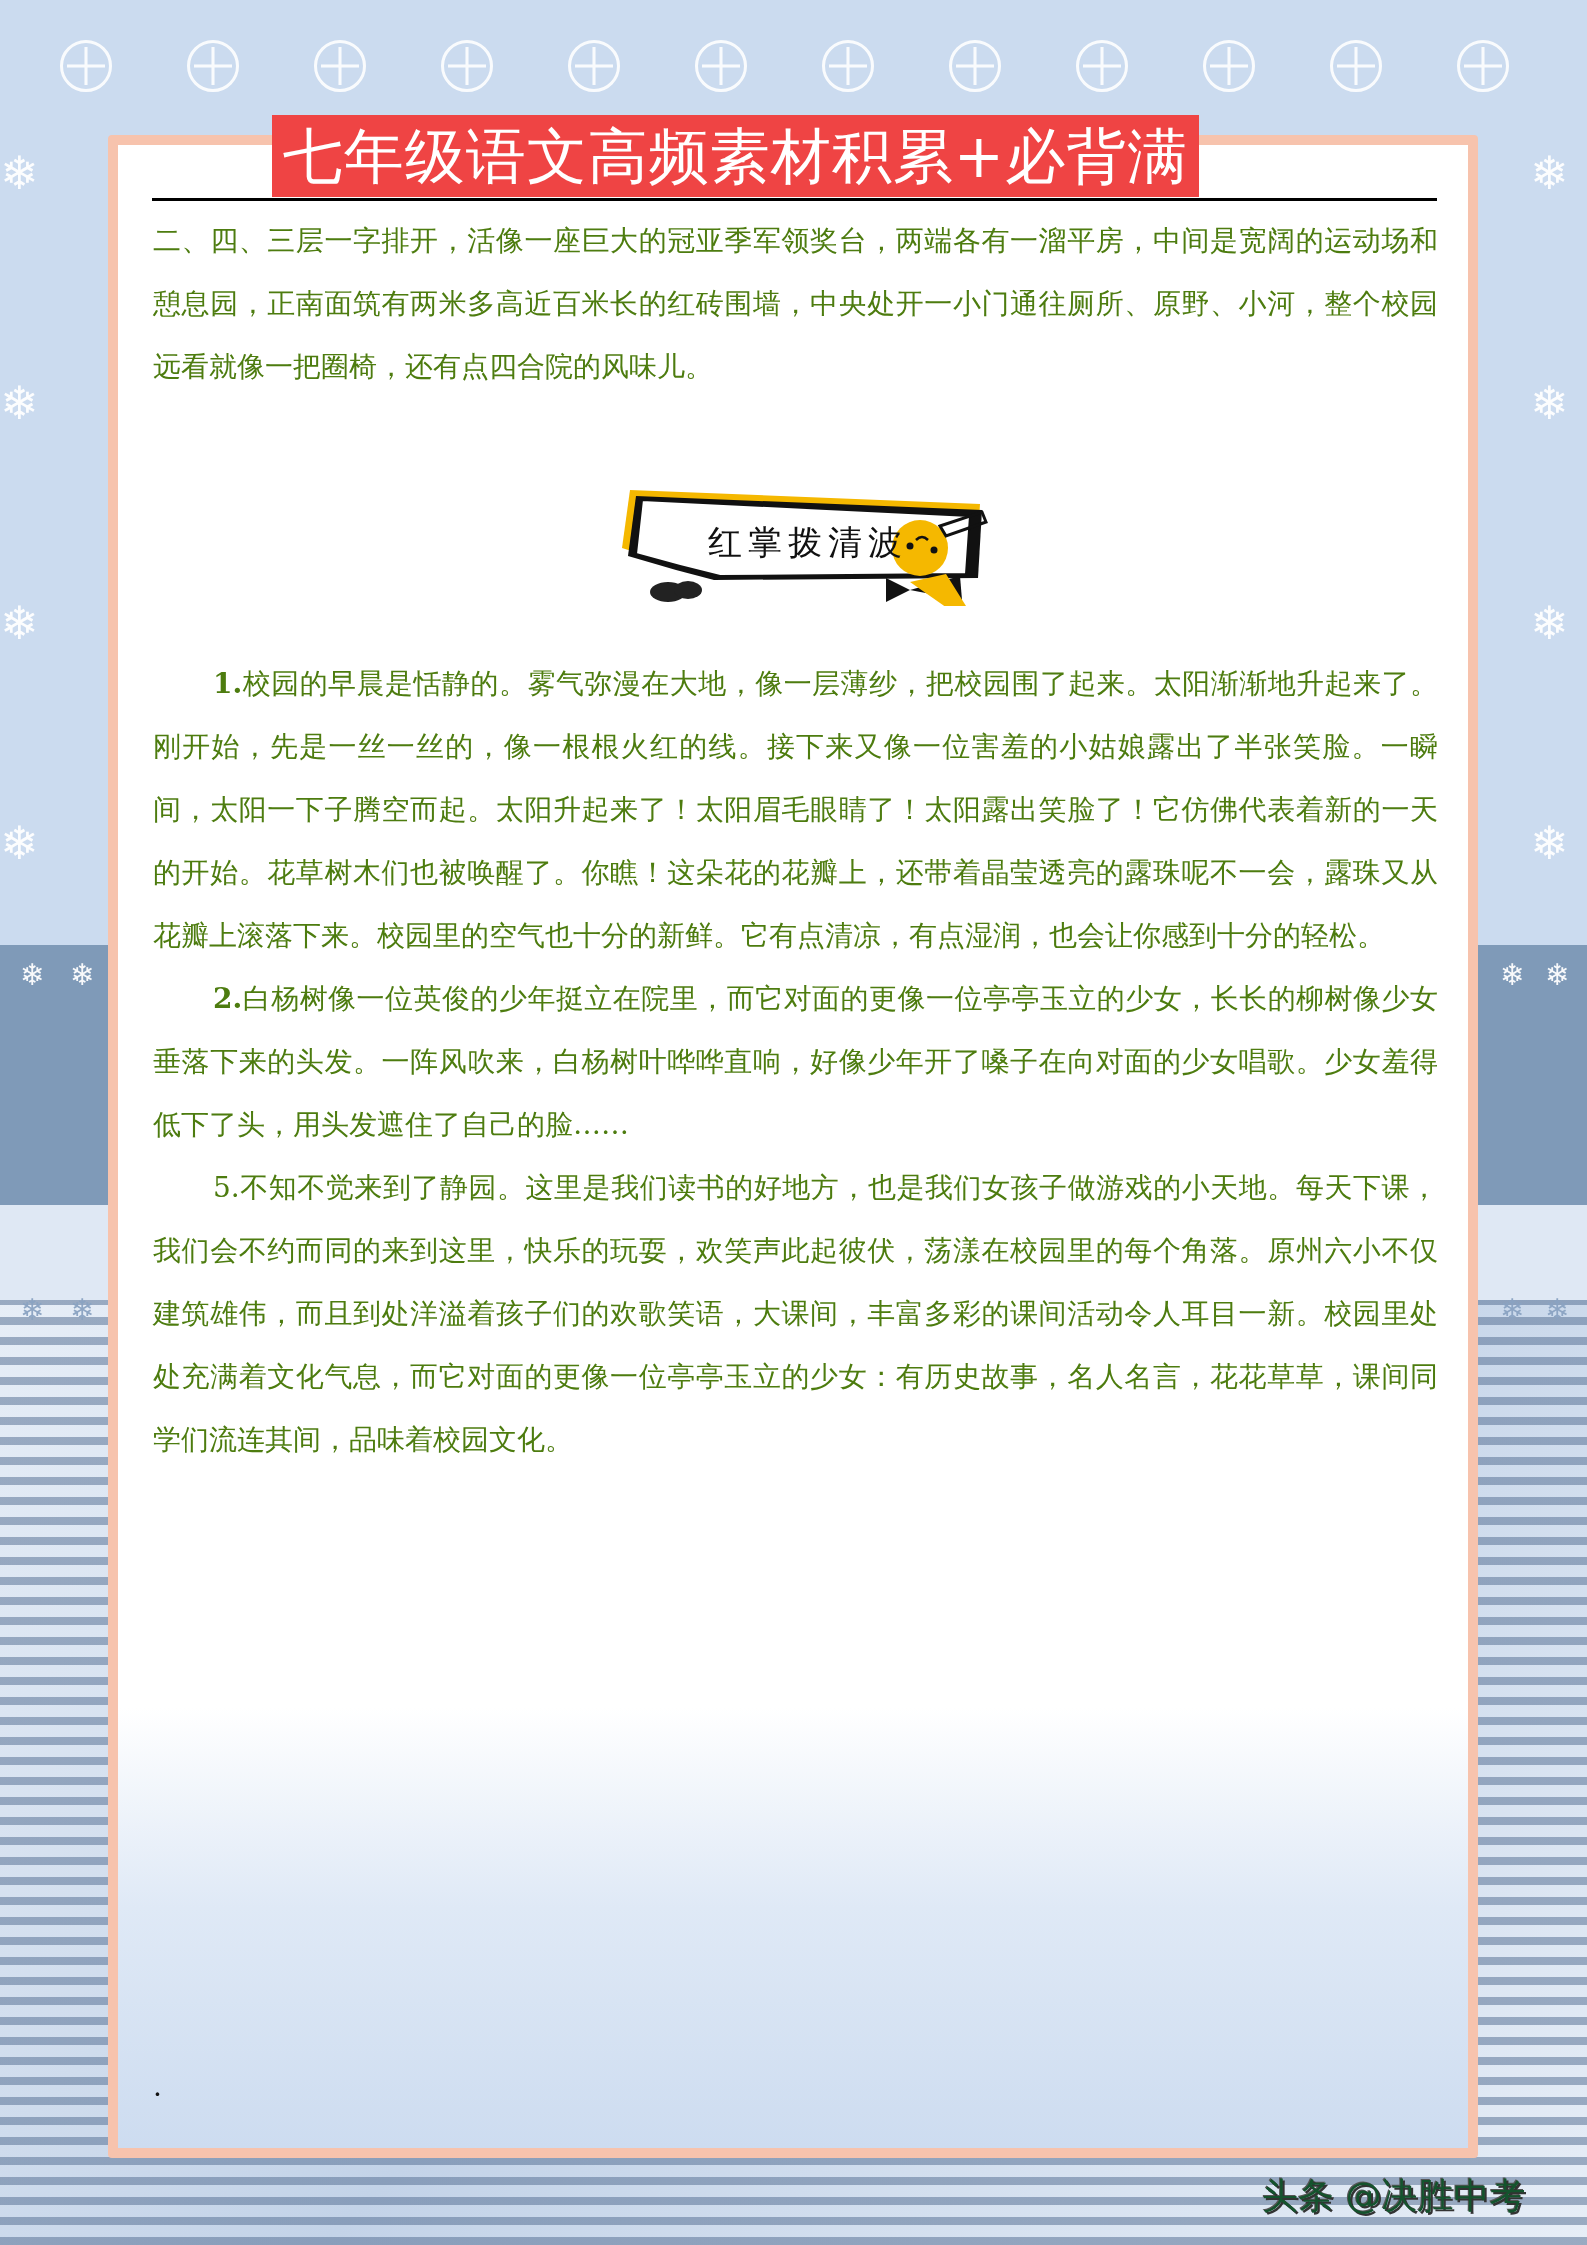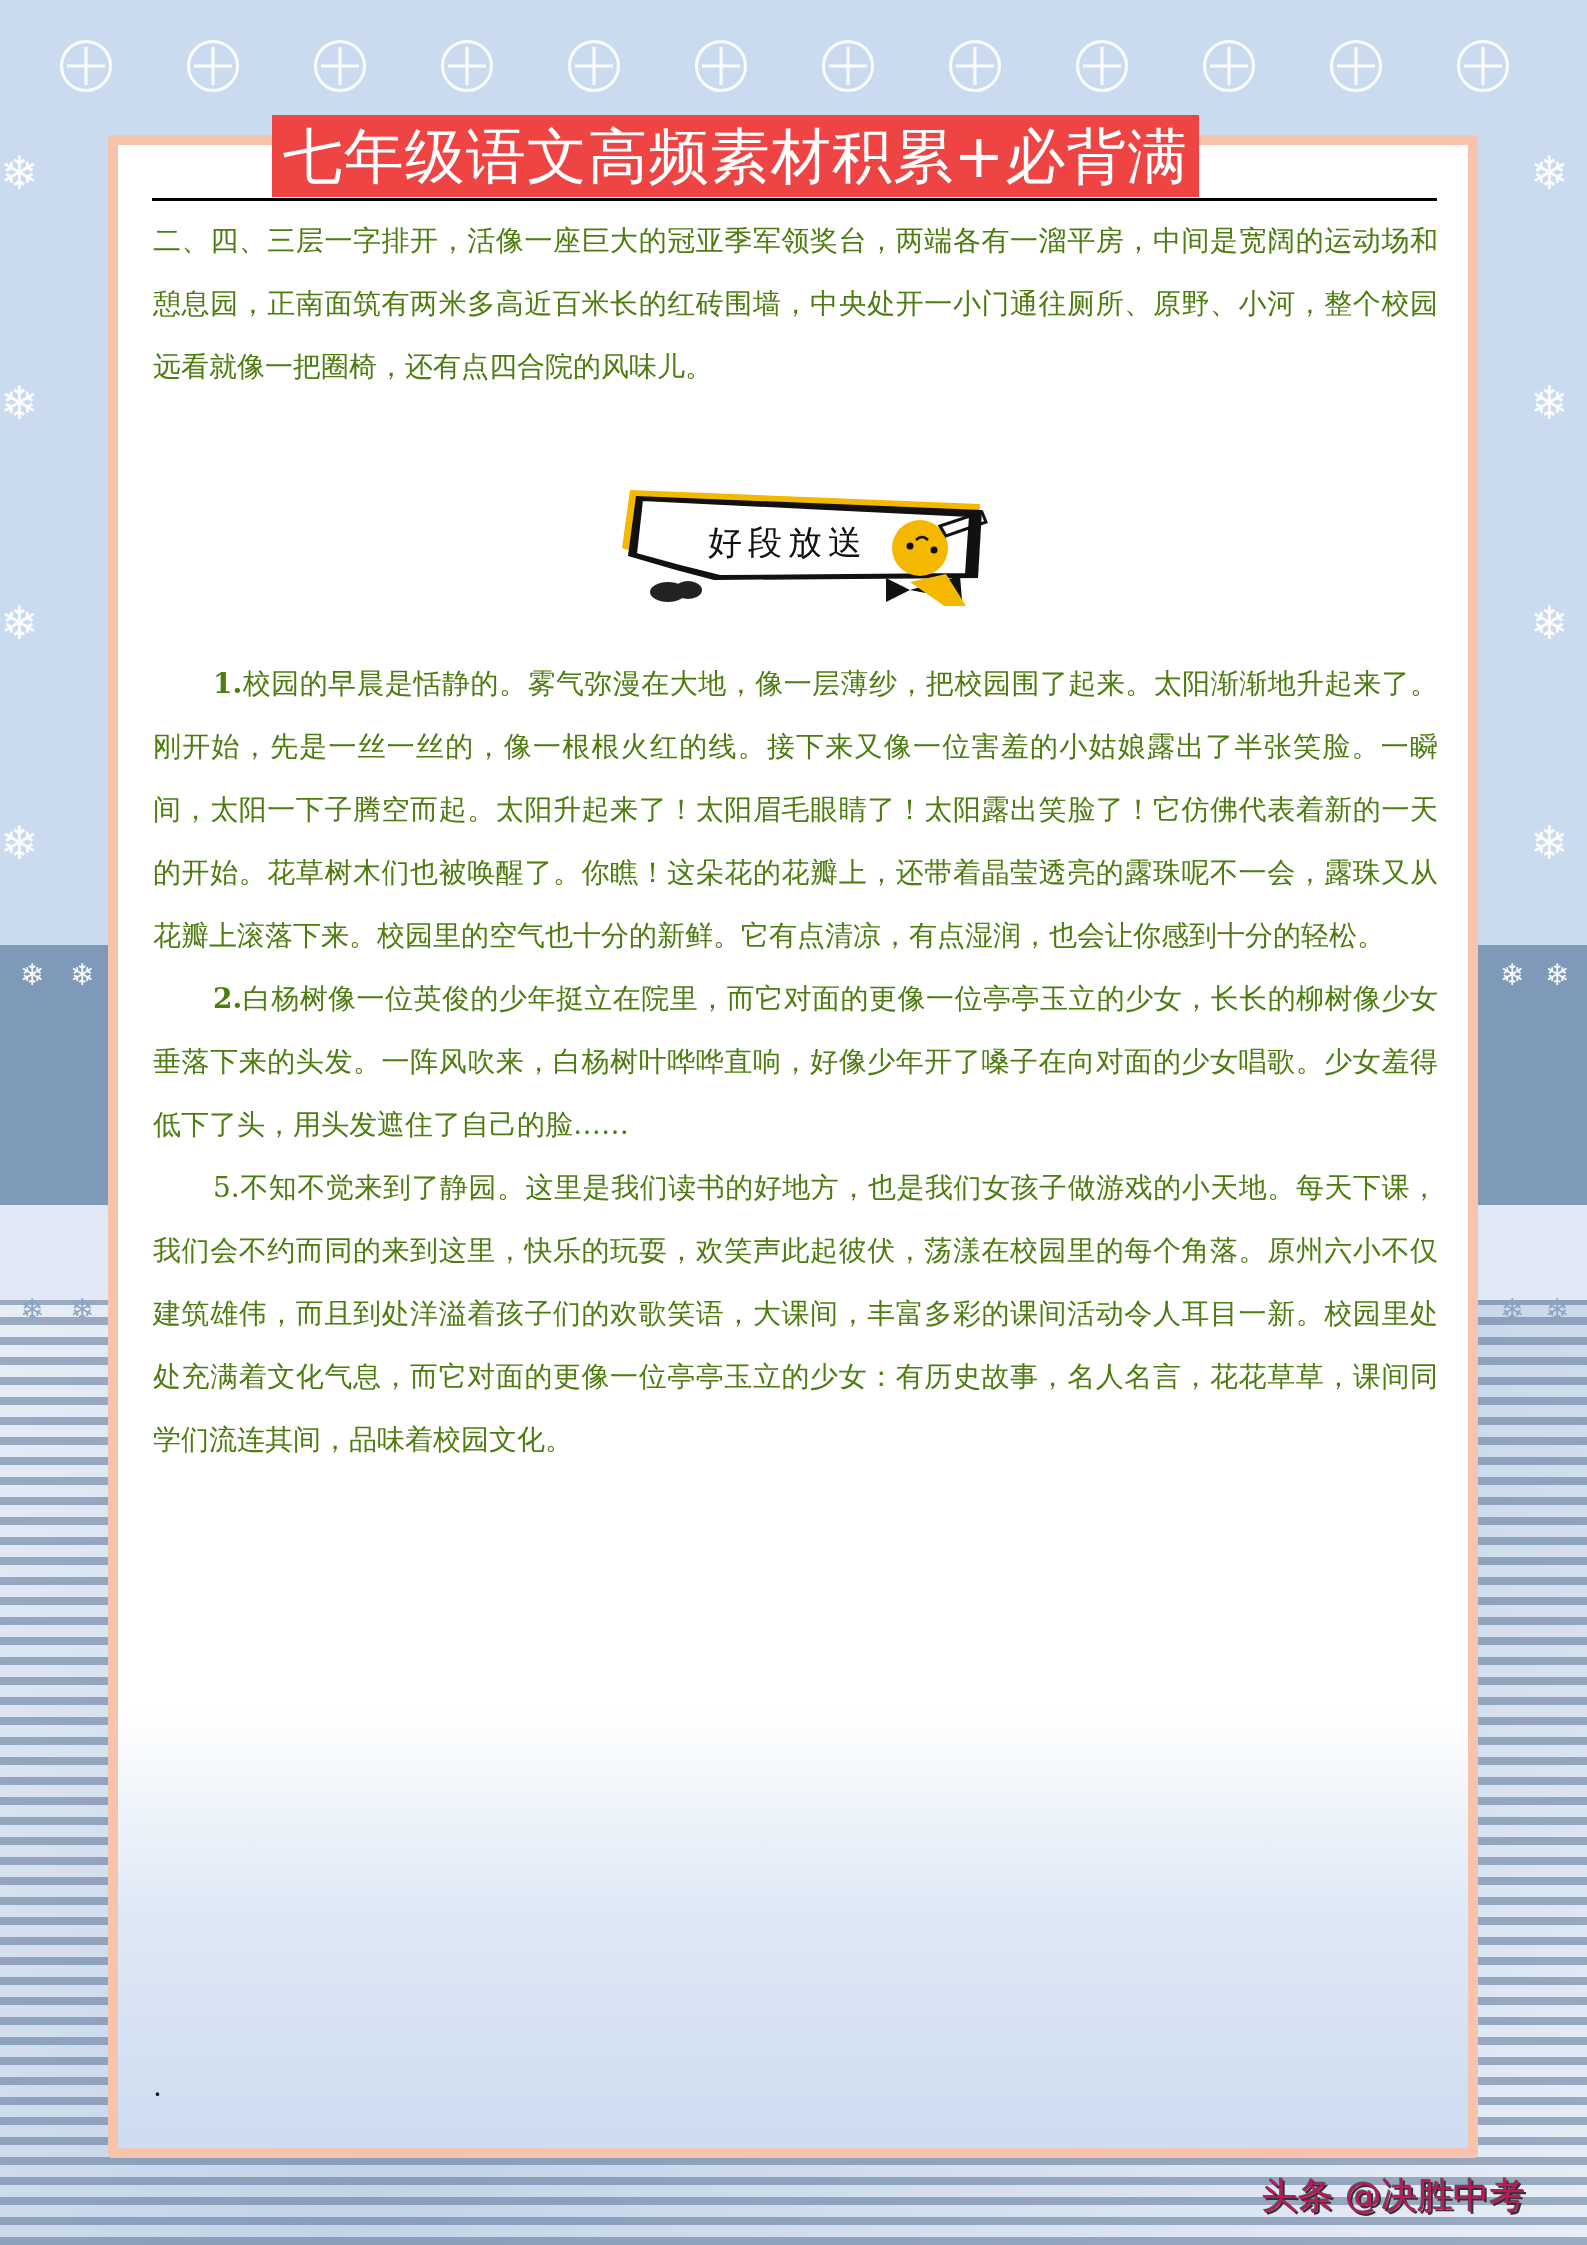--- a/index.html
+++ b/index.html
@@ -54,21 +54,21 @@
 
   .badge {
     position: absolute; left: 610px; top: 478px; width: 380px; height: 128px;
   }
   .badge-label {
     position: absolute; left: 98px; top: 42px; font-size: 34px; color: #111; letter-spacing: 6px;
     font-family: "DejaVu Sans", sans-serif;
   }
 
   .watermark {
-    position: absolute; left: 1262px; top: 2172px; font-size: 36px; color: #be185d;
+    position: absolute; left: 1262px; top: 2172px; font-size: 36px; color: #14532d;
     font-family: "DejaVu Sans", sans-serif;
     text-shadow: 2px 2px 0 #333, -1px -1px 0 #555;
   }
   .stray-dot { position: absolute; left: 153px; top: 2070px; font-size: 28px; color: #111; }
 </style>
 </head>
 <body>
 
 <div class="bg-top"></div>
 <div class="bg-mid"></div>
@@ -123,21 +123,21 @@
     <ellipse cx="78" cy="112" rx="14" ry="9" fill="#222"></ellipse>
     <circle cx="310" cy="70" r="28" fill="#f5b800"></circle>
     <circle cx="300" cy="68" r="3.5" fill="#111"></circle>
     <circle cx="324" cy="72" r="3.5" fill="#111"></circle>
     <path d="M306 62 Q312 56 318 62" stroke="#111" stroke-width="2.5" fill="none"></path>
     <path d="M330 48 L372 34 L376 44 L336 58 Z" fill="none" stroke="#111" stroke-width="3"></path>
     <path d="M276 100 L300 112 L276 124 Z" fill="#111"></path>
     <path d="M300 112 L350 98 L352 122 Z" fill="#111"></path>
     <path d="M300 104 L336 96 L356 128 L340 132 Z" fill="#f5b800"></path>
   </svg>
-  <div class="badge-label">好段放送</div>
+  <div class="badge-label">红掌拨清波</div>
 </div>
 
 <div class="text-block" style="top:652px">
   <p class="para indent"><b>1.</b><span>校园的早晨是恬静的。雾气弥漫在大地，像一层薄纱，把校园围了起来。太阳渐渐地升起来了。刚开始，先是一丝一丝的，像一根根火红的线。接下来又像一位害羞的小姑娘露出了半张笑脸。一瞬间，太阳一下子腾空而起。太阳升起来了！太阳眉毛眼睛了！太阳露出笑脸了！它仿佛代表着新的一天的开始。花草树木们也被唤醒了。你瞧！这朵花的花瓣上，还带着晶莹透亮的露珠呢不一会，露珠又从花瓣上滚落下来。校园里的空气也十分的新鲜。它有点清凉，有点湿润，也会让你感到十分的轻松。</span></p>
   <p class="para indent"><b>2.</b><span>白杨树像一位英俊的少年挺立在院里，而它对面的更像一位亭亭玉立的少女，长长的柳树像少女垂落下来的头发。一阵风吹来，白杨树叶哗哗直响，好像少年开了嗓子在向对面的少女唱歌。少女羞得低下了头，用头发遮住了自己的脸……</span></p>
   <p class="para indent"><span>5.</span><span>不知不觉来到了静园。这里是我们读书的好地方，也是我们女孩子做游戏的小天地。每天下课，我们会不约而同的来到这里，快乐的玩耍，欢笑声此起彼伏，荡漾在校园里的每个角落。原州六小不仅建筑雄伟，而且到处洋溢着孩子们的欢歌笑语，大课间，丰富多彩的课间活动令人耳目一新。校园里处处充满着文化气息，而它对面的更像一位亭亭玉立的少女：有历史故事，名人名言，花花草草，课间同学们流连其间，品味着校园文化。</span></p>
 </div>
 
 <div class="stray-dot">.</div>
 

